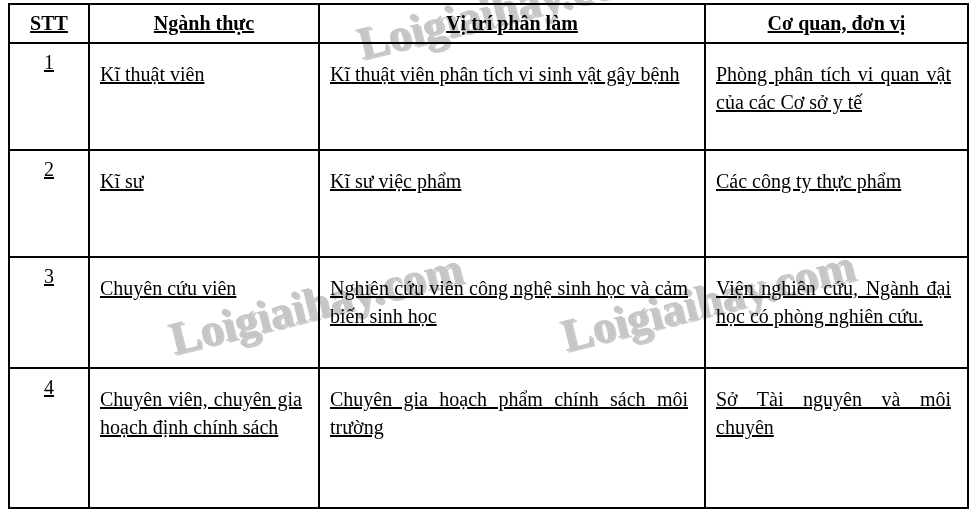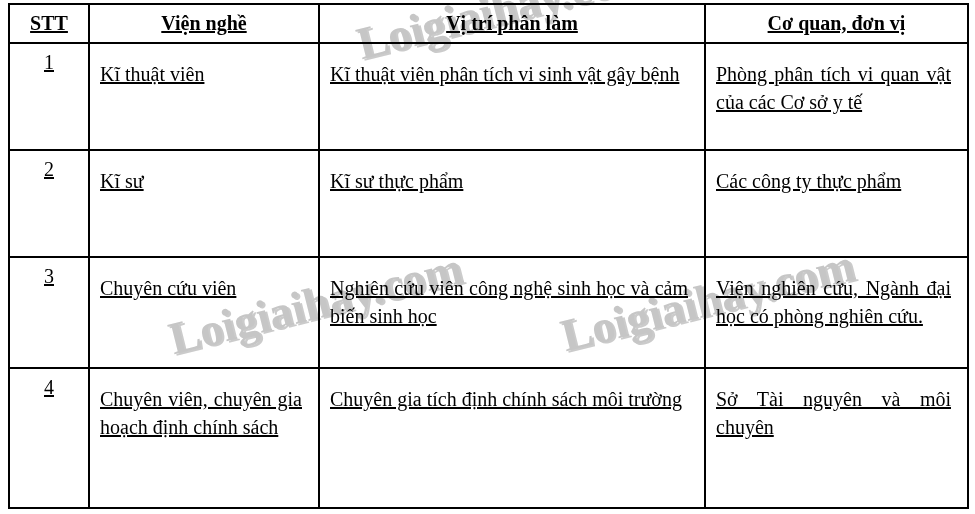--- a/index.html
+++ b/index.html
@@ -99,45 +99,45 @@
   <table class="doc-table">
     <colgroup>
       <col class="c-stt">
       <col class="c-nghe">
       <col class="c-vitri">
       <col class="c-coquan">
     </colgroup>
     <thead>
       <tr>
         <th>STT</th>
-        <th>Viện nghề</th>
+        <th>Ngành thực</th>
         <th>Vị trí phân làm</th>
         <th>Cơ quan, đơn vị</th>
       </tr>
     </thead>
     <tbody>
       <tr class="r1">
         <td class="num">1</td>
         <td class="txt">Kĩ thuật viên</td>
         <td class="txt">Kĩ thuật viên phân tích vi sinh vật gây bệnh</td>
         <td class="txt">Phòng phân tích vi quan vật của các Cơ sở y tế</td>
       </tr>
       <tr class="r2">
         <td class="num">2</td>
         <td class="txt">Kĩ sư</td>
-        <td class="txt">Kĩ sư thực phẩm</td>
+        <td class="txt">Kĩ sư việc phẩm</td>
         <td class="txt">Các công ty thực phẩm</td>
       </tr>
       <tr class="r3">
         <td class="num">3</td>
         <td class="txt">Chuyên cứu viên</td>
         <td class="txt">Nghiên cứu viên công nghệ sinh học và cảm biến sinh học</td>
         <td class="txt">Viện nghiên cứu, Ngành đại học có phòng nghiên cứu.</td>
       </tr>
       <tr class="r4">
         <td class="num">4</td>
         <td class="txt">Chuyên viên, chuyên gia hoạch định chính sách</td>
-        <td class="txt">Chuyên gia tích định chính sách môi trường</td>
+        <td class="txt">Chuyên gia hoạch phẩm chính sách môi trường</td>
         <td class="txt">Sở Tài nguyên và môi chuyên</td>
       </tr>
     </tbody>
   </table>
 </div>
 
 </body></html>

